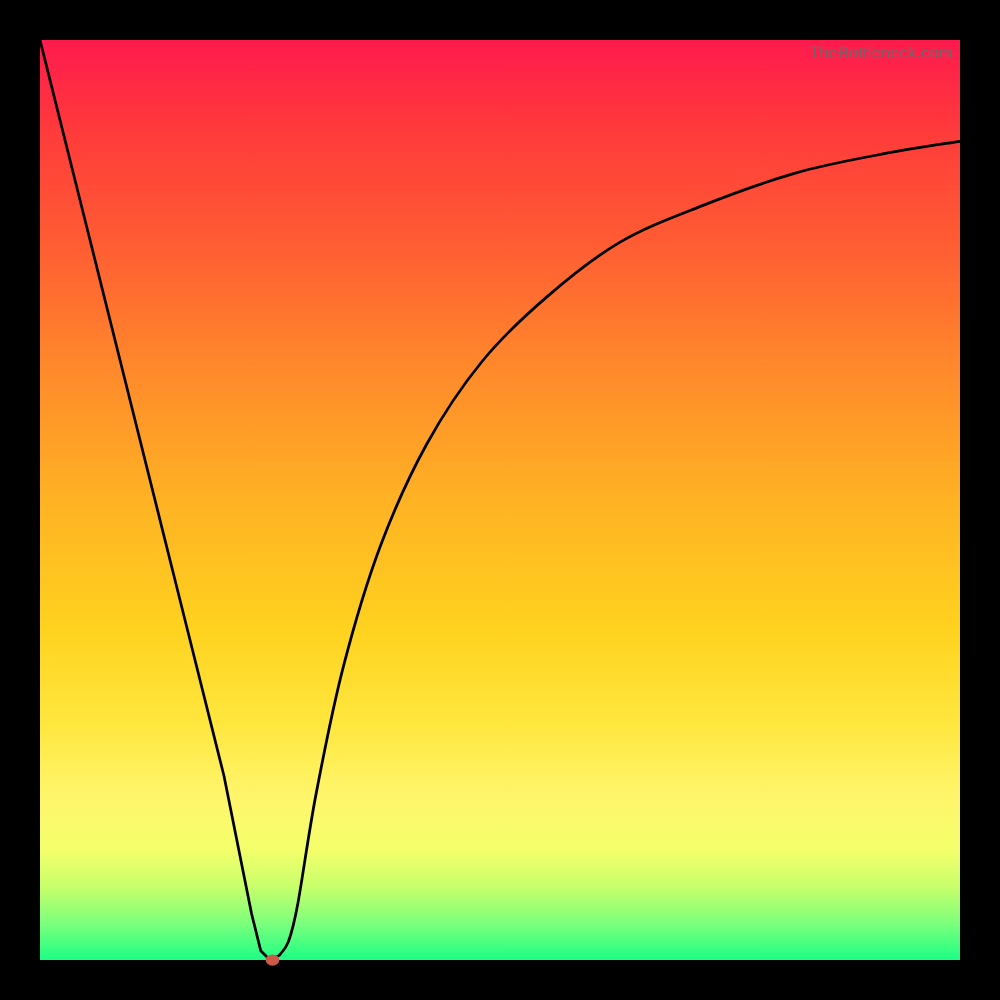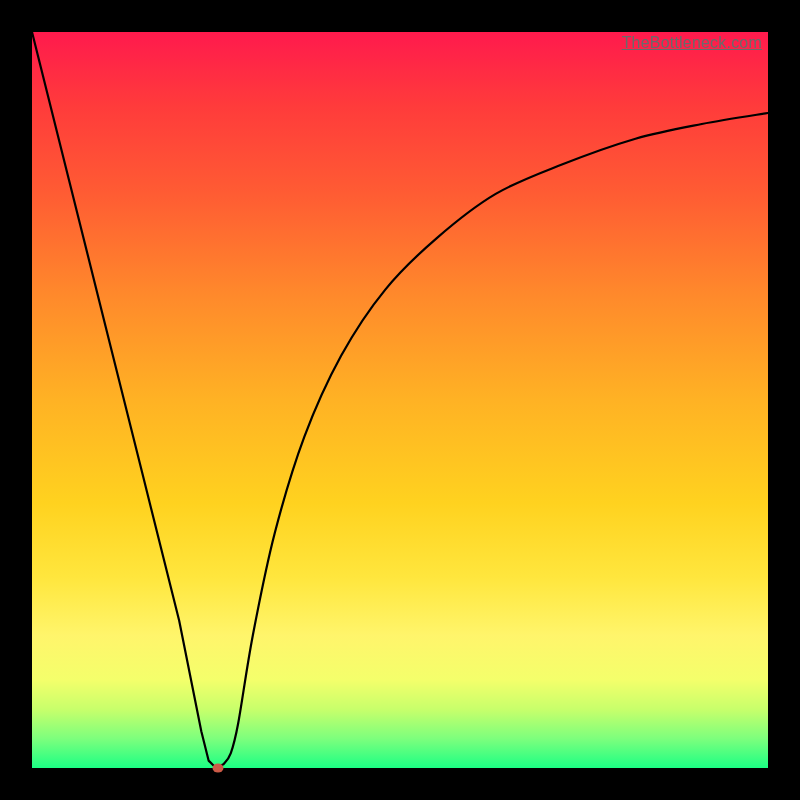--- a/index.html
+++ b/index.html
@@ -37,25 +37,24 @@
       #c8ff6b 92%,
       #7dff7d 96%,
       #1cff84 100%
     );
   }
   .watermark {
     position: absolute;
     top: 2px;
     right: 6px;
     color: #6a6a6a;
-    font-size: 16px;
+    font-size: 13px;
     font-weight: 500;
     letter-spacing: 0.2px;
     user-select: none;
-    text-decoration: underline;
   }
   svg.curve {
     position: absolute;
     left: 0;
     top: 0;
     width: 736px;
     height: 736px;
   }
   .marker {
     position: absolute;

